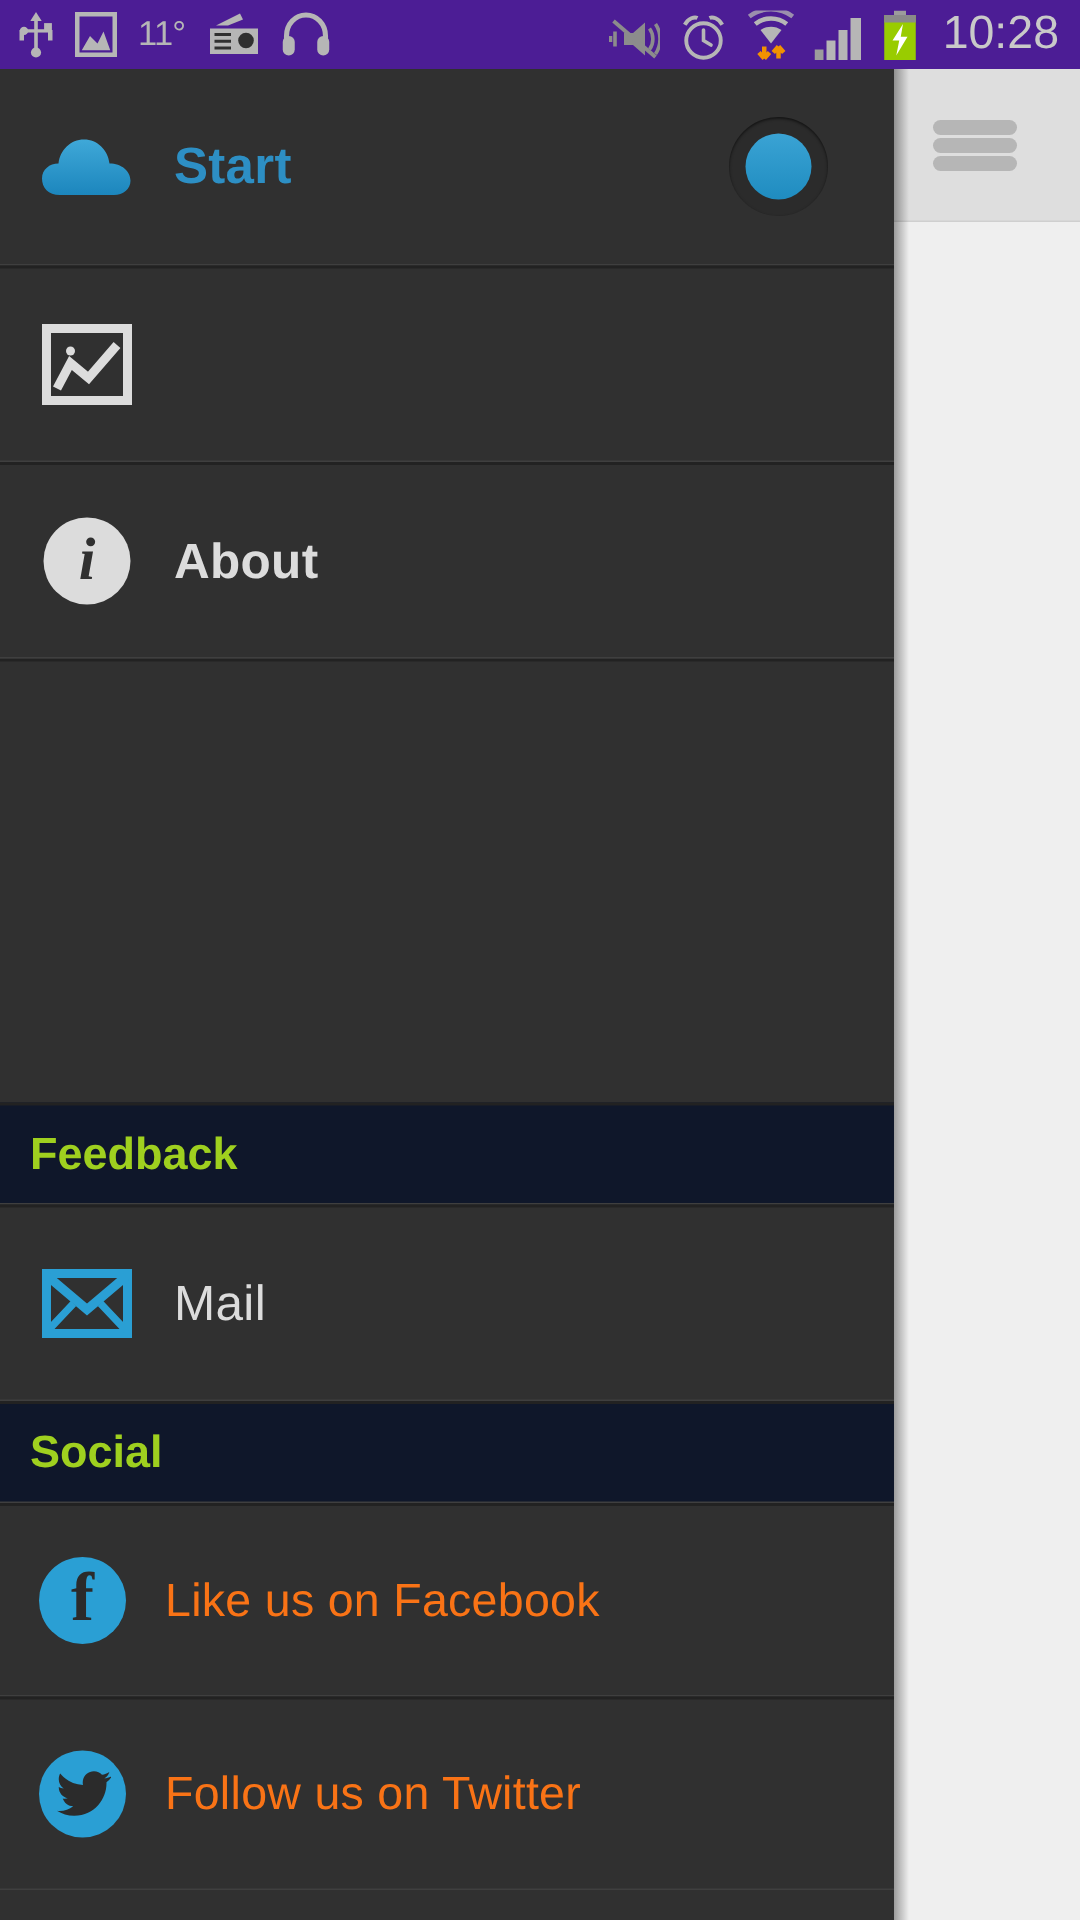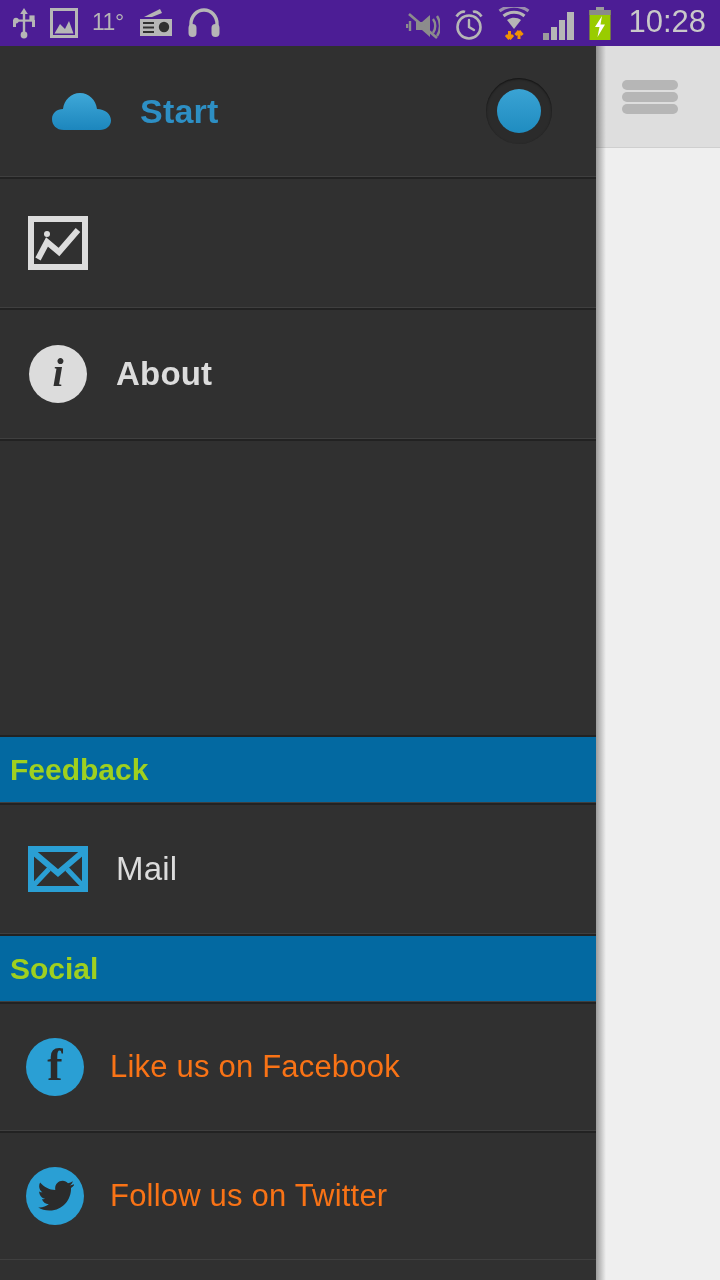--- a/index.html
+++ b/index.html
@@ -57,21 +57,21 @@
   
   #drawer {
     position:absolute; top:46px; left:0; width:596px; height:1234px;
     background:#303030; z-index:20; overflow:hidden;
   }
   .row {
     position:relative; width:596px; display:flex; align-items:center;
     border-top:2px solid #222222; border-bottom:1px solid #3f3f3f;
     background:#303030;
   }
-  .row:first-child { border-top:none;padding-left:24px; }
+  .row:first-child { border-top:none; }
   .row-h { height:131px; }
   .icon-cell {
     width:116px; min-width:116px; display:flex; align-items:center; justify-content:center;
   }
   .row-label {
     color:#dcdcdc; font-size:33px; font-family:"Liberation Sans", sans-serif;
     letter-spacing:0.2px;
   }
   .row-label.accent { color:#2d8fc4; font-weight:bold; font-size:34px; }
   .row-label.bold { font-weight:bold; }
@@ -92,21 +92,21 @@
 
   
   #spacer {
     width:596px; height:296px; background:#303030;
     border-top:2px solid #222222;
   }
 
   
   .section {
     width:596px; height:68px; display:flex; align-items:center;
-    padding-left:10px; background:#0369a1;
+    padding-left:20px; background:#0f172a;
     border-top:2px solid #222222; border-bottom:1px solid #3f3f3f;
   }
   .section-label {
     color:#9fd01f; font-size:30px; font-weight:bold;
     font-family:"Liberation Sans", sans-serif;
   }
   .row-social { height:129px; }
   .row-social .icon-cell { width:110px; min-width:110px; }
   .row-social .row-label { font-size:31px; color:#f97316; }
 

